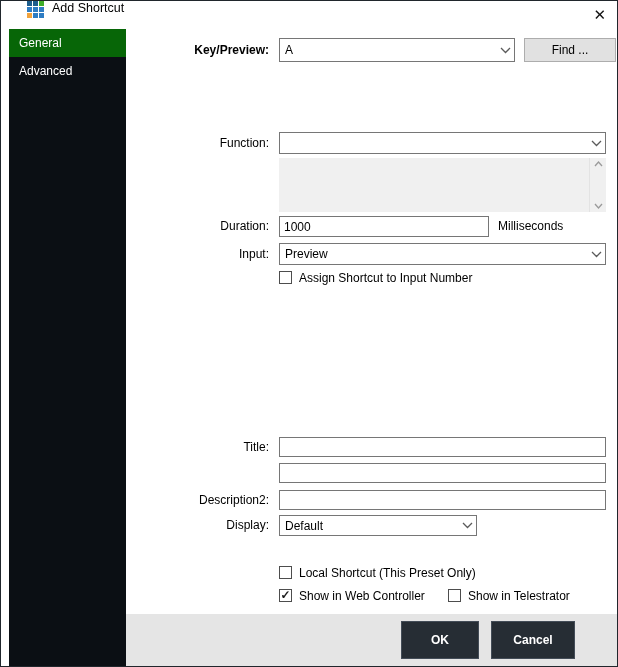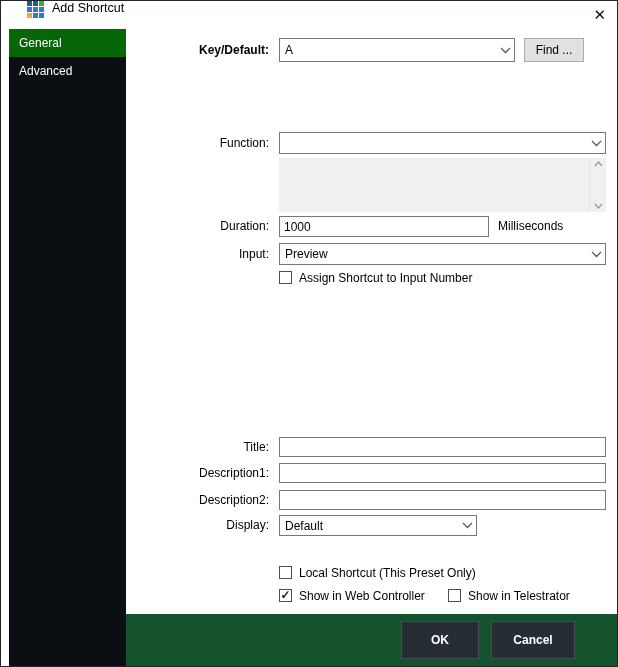--- a/index.html
+++ b/index.html
@@ -67,21 +67,21 @@
   }
   .combo .combo-value { flex:1; padding-left:5px; font-size:12px; color:#000; overflow:hidden; white-space:nowrap; }
   .combo .chev { width:18px; display:flex; justify-content:center; align-items:center; }
 
   .textbox {
     position:absolute; border:1px solid #767676; background:#fff;
     font-size:12px; padding:0 4px; color:#000; outline:none;
   }
 
   .btn-find {
-    position:absolute; left:398px; top:9px; width:60px; height:24px;
+    position:absolute; left:398px; top:9px; width:92px; height:24px;
     background:#e1e1e1; border:1px solid #adadad; font-size:12px; color:#000;
   }
 
   .list-area {
     position:absolute; left:153px; top:129px; width:327px; height:54px;
     background:#f0f0f0;
   }
   .scrollbar {
     position:absolute; right:0; top:0; width:17px; height:100%;
     background:#f0f0f0; border-left:1px solid #e3e3e3;
@@ -100,21 +100,21 @@
   }
   .cb.checked::after {
     content:"✓"; font-size:12px; line-height:1; color:#1a1a1a; font-weight:bold;
     margin-top:-1px;
   }
   .cb-row .cb-label { margin-left:7px; font-size:12px; color:#000; }
 
   
   .footer {
     position:absolute; left:125px; top:613px; width:493px; height:54px;
-    background:#14532d;
+    background:#e5e5e5;
   }
   .dark-btn {
     position:absolute; top:7px; height:38px;
     background:#262d34; border:1px solid #434c57; color:#ffffff;
     font-size:12px; font-weight:bold;
   }
   .dark-btn.ok { left:275px; width:78px; }
   .dark-btn.cancel { left:365px; width:84px; }
 </style>
 </head>
@@ -138,21 +138,21 @@
     <span class="close-btn">✕</span>
   </div>
 
   <div class="sidebar">
     <div class="side-item selected">General</div>
     <div class="side-item">Advanced</div>
   </div>
 
   <div class="content">
 
-    <div class="flabel bold" style="top:9px; line-height:24px;">Key/Default:</div>
+    <div class="flabel bold" style="top:9px; line-height:24px;">Key/Preview:</div>
     <div class="combo" style="left:153px; top:9px; width:236px; height:24px;">
       <span class="combo-value">A</span>
       <span class="chev">
         <svg width="11" height="7" viewBox="0 0 11 7">
             <polyline points="1,1 5.5,5.5 10,1" fill="none" stroke="#5b5b5b" stroke-width="1.3"></polyline>
           </svg>
       </span>
     </div>
     <button class="btn-find">Find ...</button>
 
@@ -196,21 +196,20 @@
     </div>
 
     <label class="cb-row" style="left:153px; top:242px;">
       <span class="cb"></span>
       <span class="cb-label">Assign Shortcut to Input Number</span>
     </label>
 
     <div class="flabel" style="top:408px; line-height:20px;">Title:</div>
     <input class="textbox" style="left: 153px; top: 408px; width: 327px; height: 20px;" value="">
 
-    <div class="flabel" style="top:434px; line-height:20px;">Description1:</div>
     <input class="textbox" style="left: 153px; top: 434px; width: 327px; height: 20px;" value="">
 
     <div class="flabel" style="top:461px; line-height:20px;">Description2:</div>
     <input class="textbox" style="left: 153px; top: 461px; width: 327px; height: 20px;" value="">
 
     <div class="flabel" style="top:486px; line-height:21px;">Display:</div>
     <div class="combo" style="left:153px; top:486px; width:198px; height:21px;">
       <span class="combo-value">Default</span>
       <span class="chev">
         <svg width="11" height="7" viewBox="0 0 11 7">

